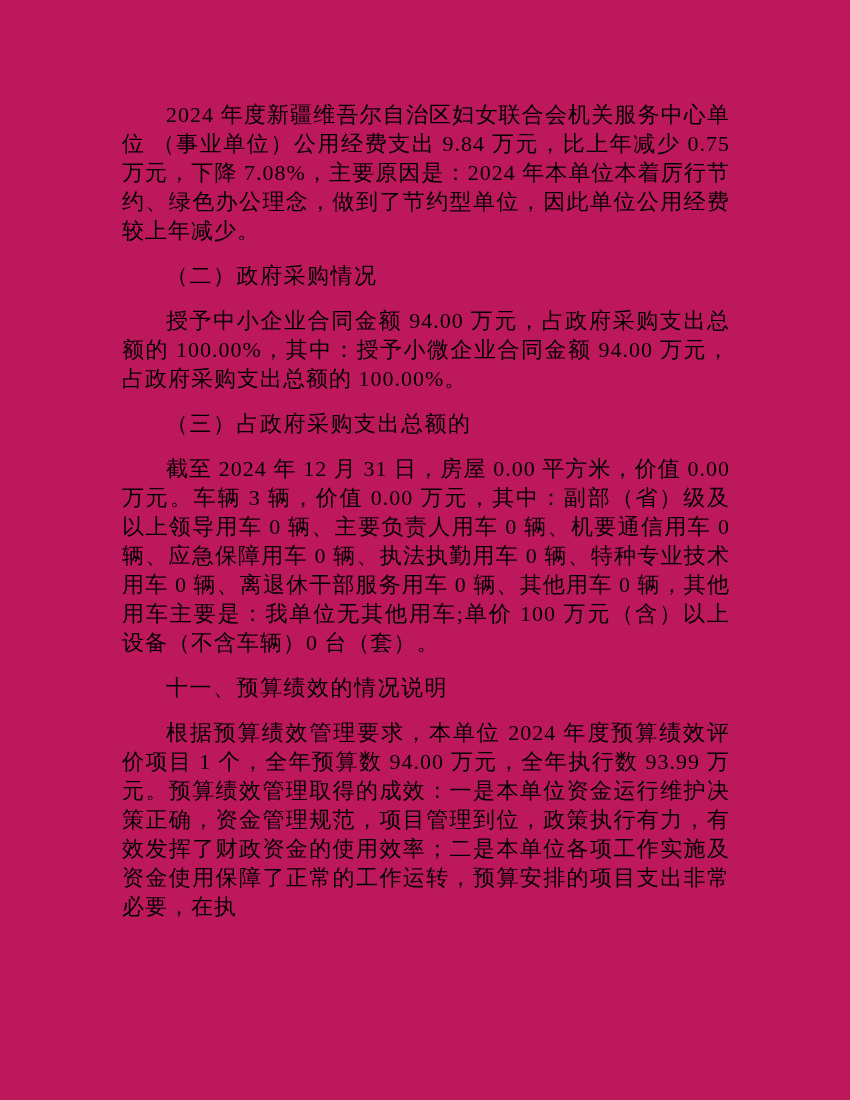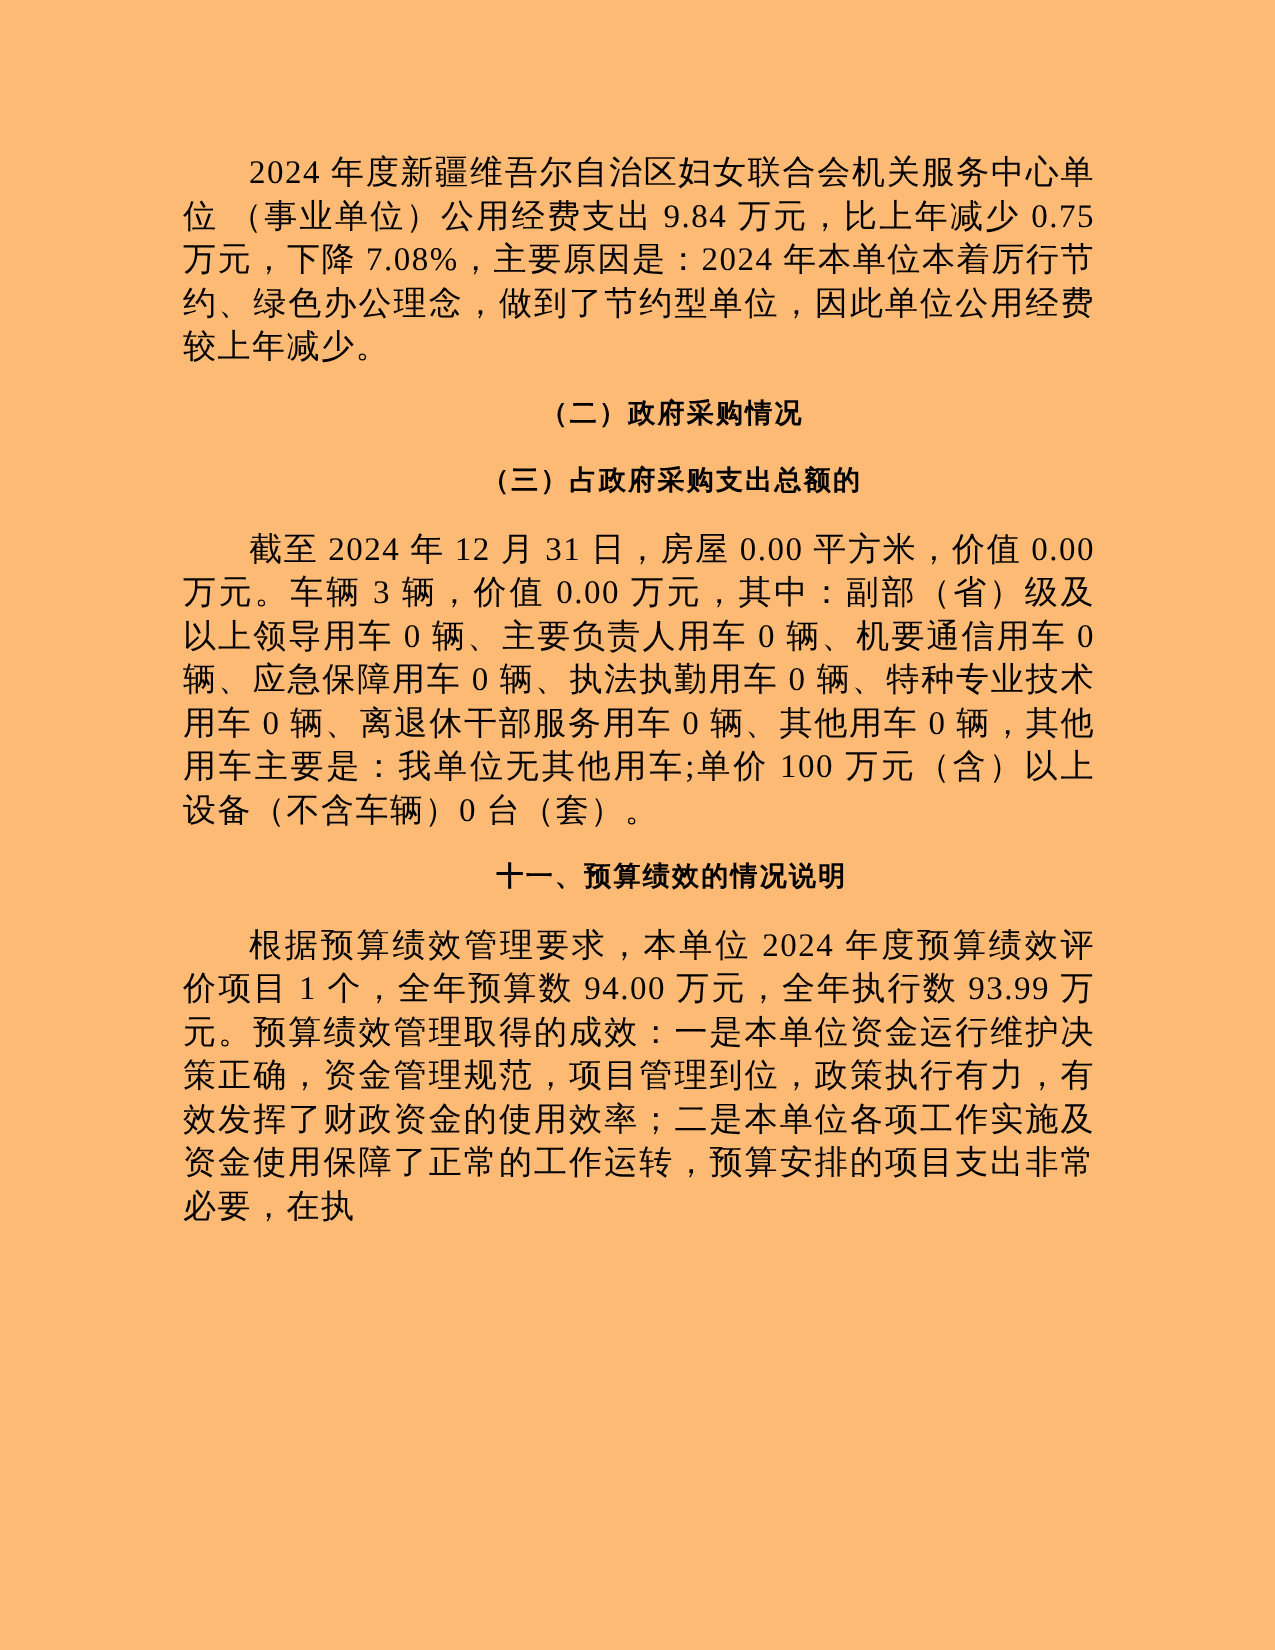--- a/index.html
+++ b/index.html
@@ -5,60 +5,60 @@
   html, body {
     margin: 0;
     padding: 0;
     background: #ffffff;
   }
   .page {
     position: relative;
     width: 850px;
     height: 1100px;
     margin: 0 auto;
-    background: #fdba74;
+    background: #be185d;
     color: #000000;
     box-sizing: border-box;
     padding: 100px 120px 0 122px;
     overflow: hidden;
     font-family: "Liberation Serif", "DejaVu Serif", serif;
     font-size: 22px;
     line-height: 29px;
   }
   .para {
     margin: 0 0 16px 0;
     text-indent: 44px;
     text-align: justify;
     letter-spacing: 1px;
     word-break: break-all;
   }
   .para:last-child {
     margin-bottom: 0;
   }
   .heading {
     font-family: "Liberation Sans", "DejaVu Sans", sans-serif;
-    font-weight: bold;
-    font-size: 18px;
+    font-weight: normal;
+    font-size: 22px;
     line-height: 29px;
     margin: 10px 0 16px 0;
     text-indent: 44px;
     letter-spacing: 1.5px;
-    text-align: center;
   }
 </style>
 </head>
 <body>
 
 <div class="page">
 
   <p class="para">2024 年度新疆维吾尔自治区妇女联合会机关服务中心单位 （事业单位）公用经费支出 9.84 万元，比上年减少 0.75 万元，下降 7.08%，主要原因是：2024 年本单位本着厉行节约、绿色办公理念，做到了节约型单位，因此单位公用经费较上年减少。</p>
 
   <h3 class="heading">（二）政府采购情况</h3>
 
 
+  <p class="para">授予中小企业合同金额 94.00 万元，占政府采购支出总额的 100.00%，其中：授予小微企业合同金额 94.00 万元，占政府采购支出总额的 100.00%。</p>
 
   <h3 class="heading">（三）占政府采购支出总额的</h3>
 
   <p class="para">截至 2024 年 12 月 31 日，房屋 0.00 平方米，价值 0.00 万元。车辆 3 辆，价值 0.00 万元，其中：副部（省）级及以上领导用车 0 辆、主要负责人用车 0 辆、机要通信用车 0 辆、应急保障用车 0 辆、执法执勤用车 0 辆、特种专业技术用车 0 辆、离退休干部服务用车 0 辆、其他用车 0 辆，其他用车主要是：我单位无其他用车;单价 100 万元（含）以上设备（不含车辆）0 台（套）。</p>
 
   <h3 class="heading">十一、预算绩效的情况说明</h3>
 
   <p class="para">根据预算绩效管理要求，本单位 2024 年度预算绩效评价项目 1 个，全年预算数 94.00 万元，全年执行数 93.99 万元。预算绩效管理取得的成效：一是本单位资金运行维护决策正确，资金管理规范，项目管理到位，政策执行有力，有效发挥了财政资金的使用效率；二是本单位各项工作实施及资金使用保障了正常的工作运转，预算安排的项目支出非常必要，在执</p>
 
 </div>

